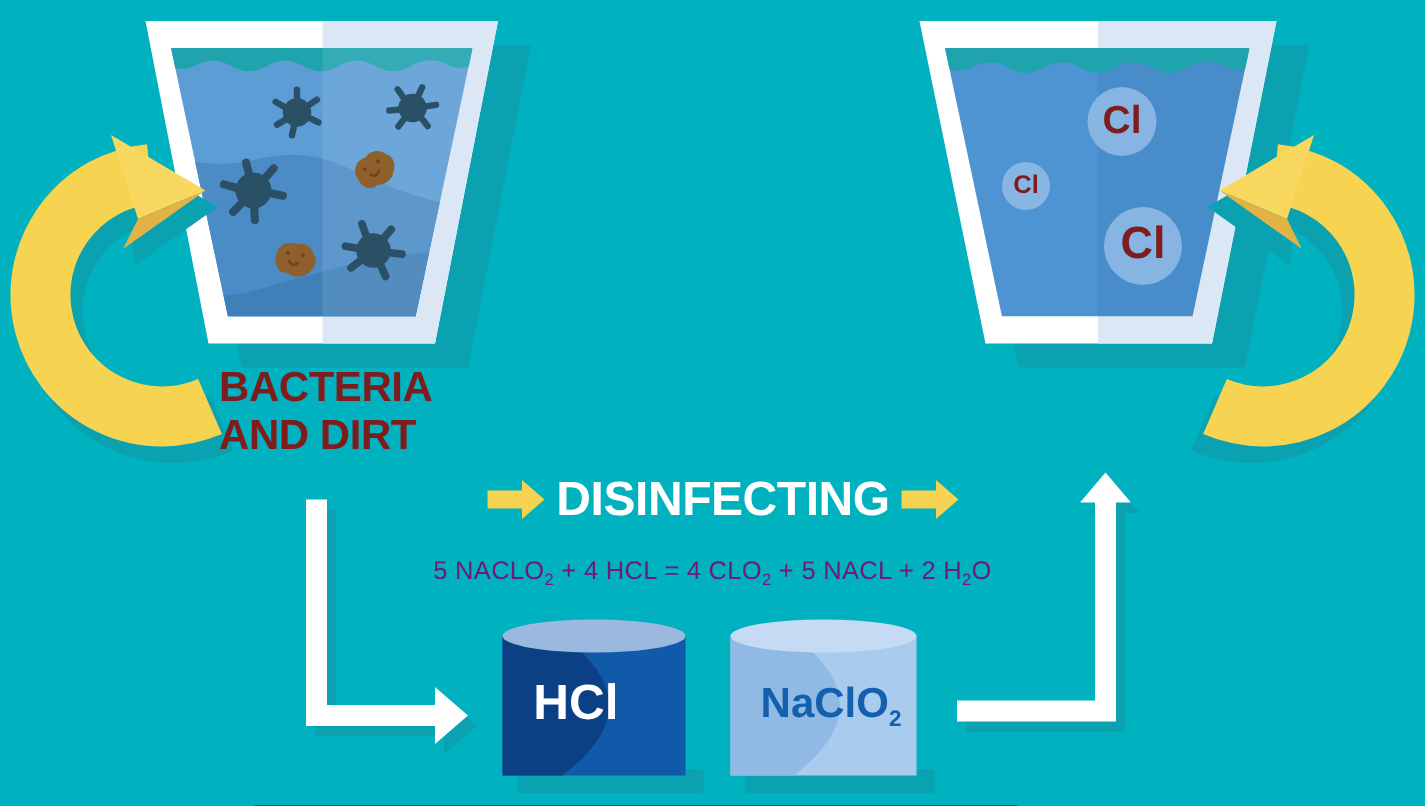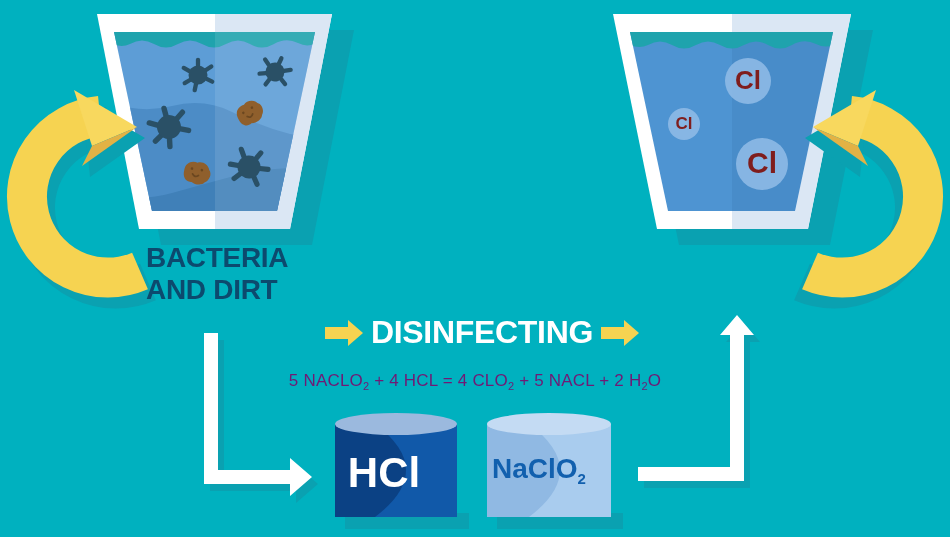--- a/index.html
+++ b/index.html
@@ -2,21 +2,21 @@
 <html><head>
 <meta charset="utf-8">
 <style>
   html,body{margin:0;padding:0;background:#00313a;}
   .stage{
     position:relative;width:950px;height:537px;overflow:hidden;
     background:#00b1bf;
     font-family:"Liberation Sans", sans-serif;
   }
   .stage svg{position:absolute;left:0;top:0;}
-  .txt{position:absolute;color:#0c4a6e;}
+  .txt{position:absolute;color:#7f1d1d;}
   .label-left{
     left:146px;top:242px;font-size:28px;font-weight:700;
     line-height:32px;letter-spacing:-0.3px;white-space:pre;
   }
   .label-right{
     left:617px;top:242px;width:242px;text-align:center;
     font-size:28px;font-weight:700;line-height:32px;letter-spacing:-0.3px;
   }
   .disinfecting-row{
     position:absolute;left:0;right:0;top:314px;
@@ -30,22 +30,22 @@
   .block-arrow .head{
     position:absolute;right:0;top:0;width:0;height:0;
     border-left:15px solid #f6d351;border-top:13px solid transparent;border-bottom:13px solid transparent;
   }
   .equation{
     position:absolute;left:0;right:0;top:371px;text-align:center;
     color:#701a75;font-size:17px;letter-spacing:0.2px;font-weight:400;
   }
   .equation sub{font-size:11px;vertical-align:-4px;}
   .chem-label{position:absolute;text-align:center;font-weight:700;}
-  .hcl-label{left:335px;top:449px;width:98px;font-size:42px;color:#ffffff;}
-  .naclo2-label{left:477px;top:453px;width:124px;font-size:28px;color:#1260ae;}
+  .hcl-label{left:335px;top:449px;width:98px;font-size:33px;color:#ffffff;}
+  .naclo2-label{left:492px;top:453px;width:124px;font-size:28px;color:#1260ae;}
   .naclo2-label sub{font-size:15px;vertical-align:-6px;}
   .cl-label{
     position:absolute;color:#7f1d1d;font-weight:600;
     transform:translate(-50%,-52%);
   }
   .cl-1{left:748px;top:81px;font-size:26px;}
   .cl-2{left:684px;top:124px;font-size:17px;}
   .cl-3{left:762px;top:164px;font-size:30px;}
 </style>
 </head>

